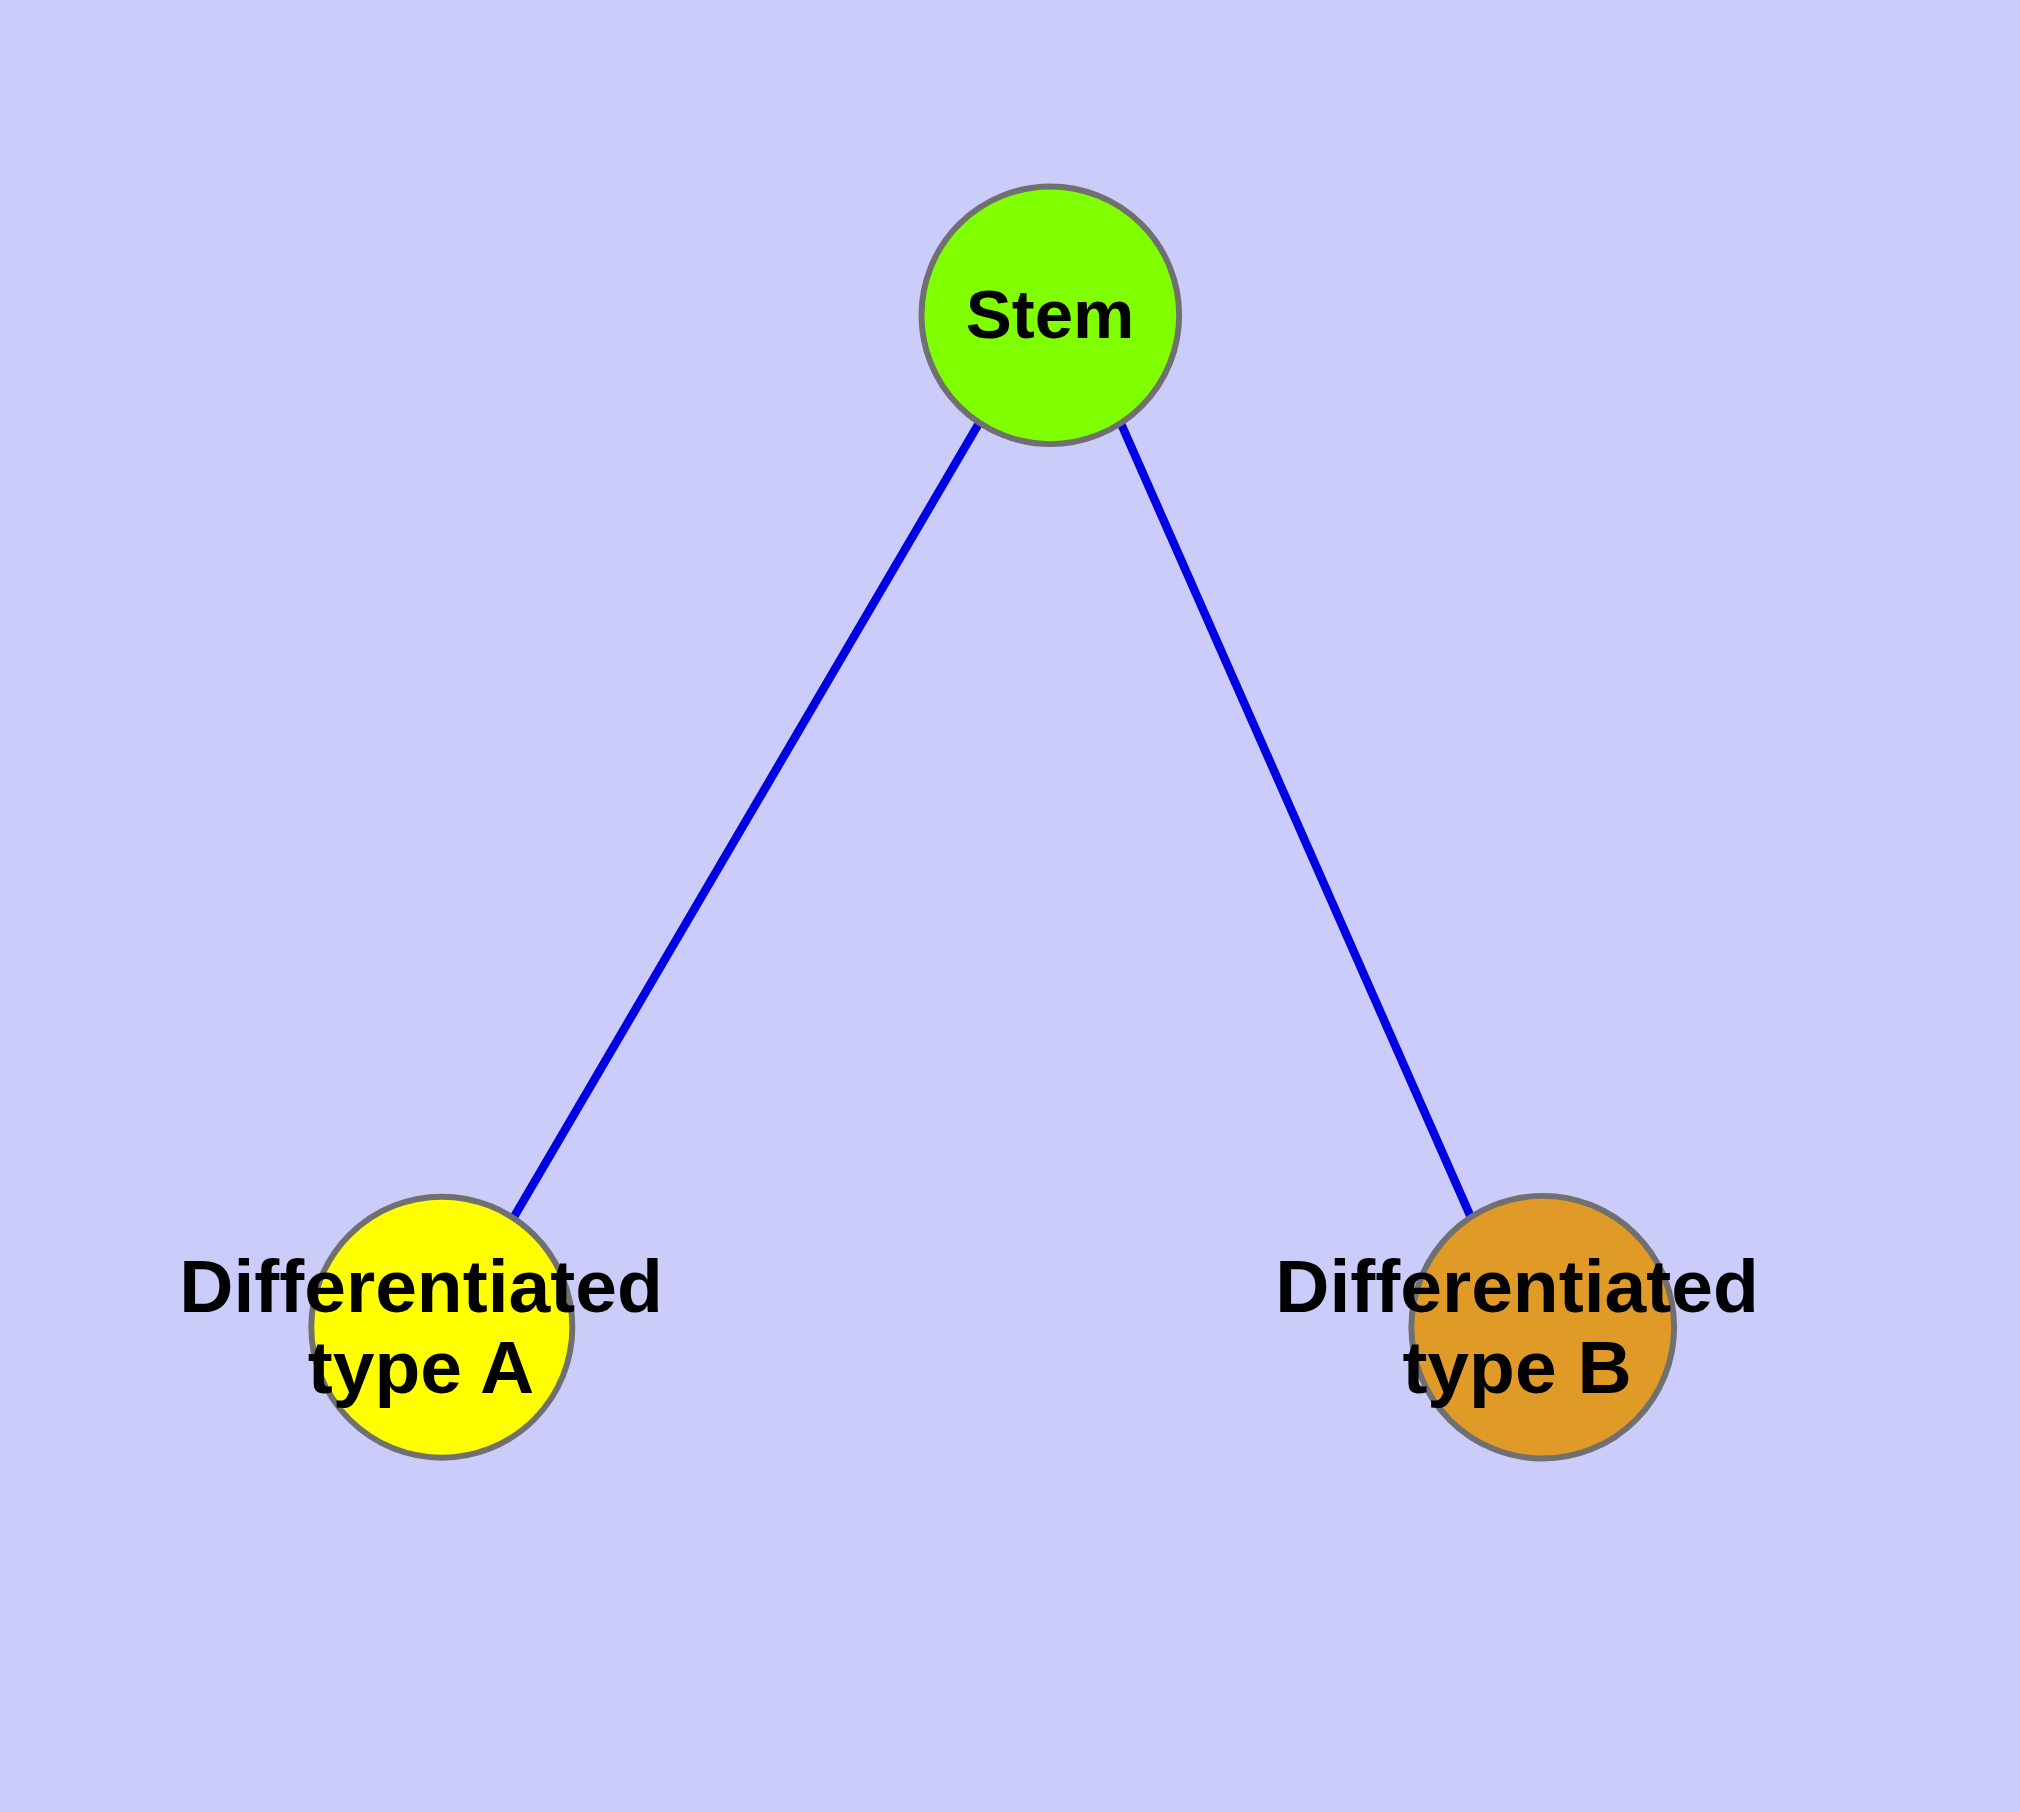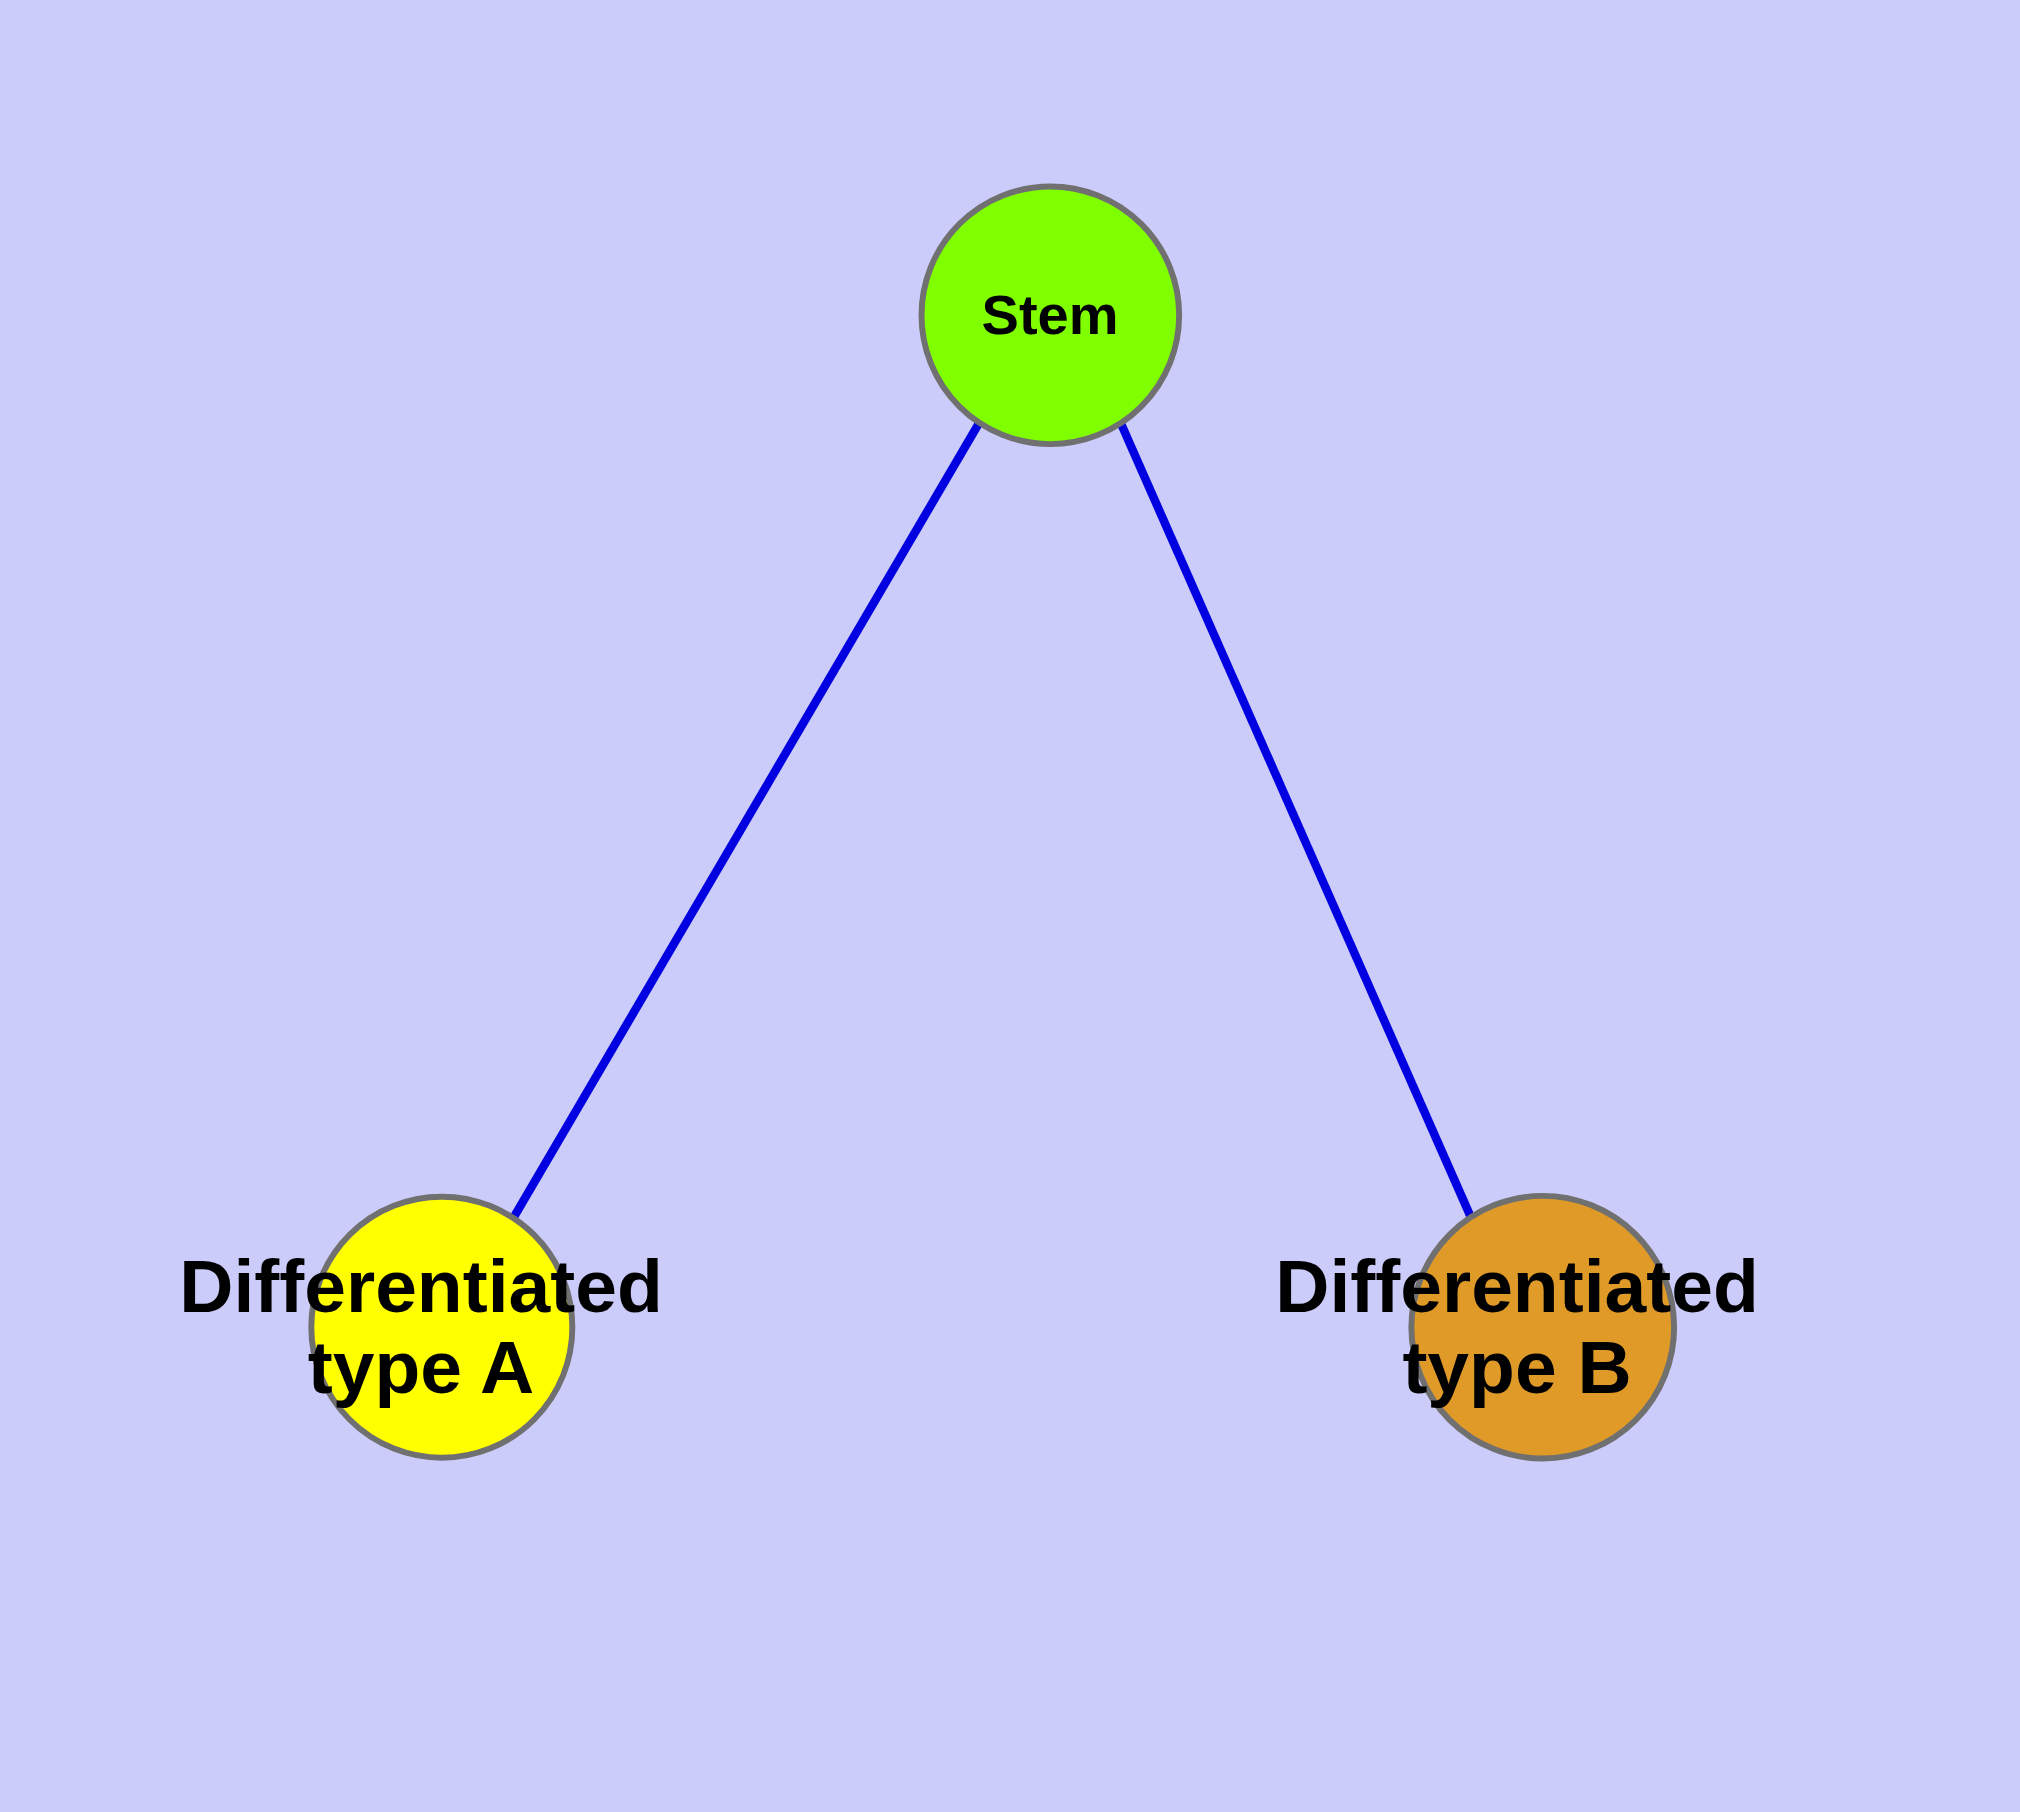--- a/index.html
+++ b/index.html
@@ -33,21 +33,21 @@
     position: absolute;
     color: #000000;
     font-weight: bold;
     font-family: "Liberation Sans", sans-serif;
     text-align: center;
     white-space: pre;
     line-height: 1.08;
     pointer-events: none;
     transform: translate(-50%, -50%);
   }
-  #label-stem   { font-size: 56px; left: 1050px; top: 315px; }
+  #label-stem   { font-size: 69px; left: 1050px; top: 315px; }
   #label-diff-a { font-size: 75px; left: 421px;  top: 1327px; }
   #label-diff-b { font-size: 75px; left: 1517px; top: 1327px; }
 </style>
 </head>
 <body>
 
 <div id="canvas" style="width: 2021px; height: 1812px;">
 
   <div id="bg-rect" style="background: rgb(204, 204, 250);"></div>
 

